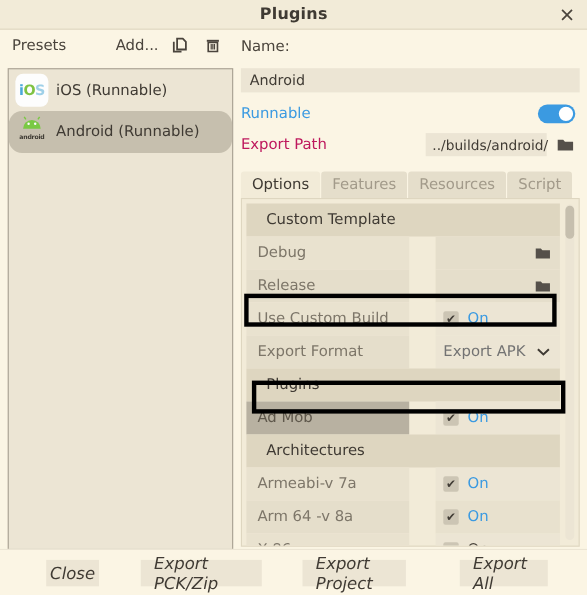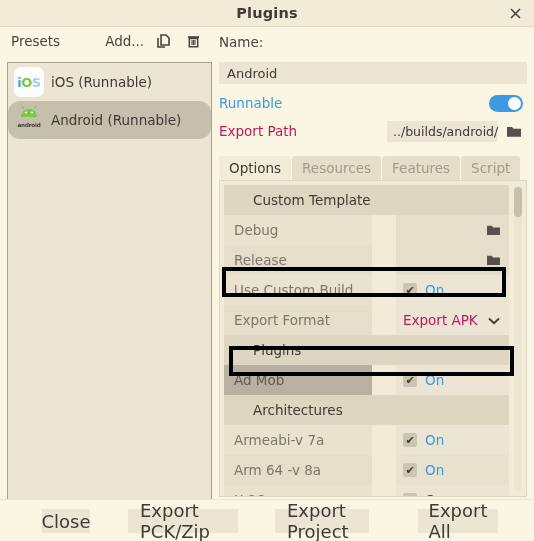--- a/index.html
+++ b/index.html
@@ -77,53 +77,53 @@
   
   .optbox{
     position:relative;background:#f2ebd8;border:1px solid #ded6c0;box-sizing:border-box;
     height:317px;overflow:hidden;padding:4px 4px 0 4px;
   }
   .scrolltrack{position:absolute;right:4px;top:5px;width:8px;bottom:5px;background:#ece5d4;border-radius:4px;}
   .scrollthumb{position:absolute;right:4px;top:6px;width:8px;height:30px;background:#c6bfae;border-radius:4px;cursor:pointer;}
   .rows{position:relative;width:285px;}
   .srow{height:30px;display:flex;align-items:center;box-sizing:border-box;}
   .srow .hdr{
-    flex:1;height:30px;display:flex;align-items:center;padding-left:29px;
+    flex:1;height:30px;display:flex;align-items:center;padding-left:18px;
     background:#ded6c0;font-size:13.5px;color:#3f3a33;box-sizing:border-box;
   }
   .prow{height:30px;display:flex;align-items:flex-start;box-sizing:border-box;gap:24px;}
   .prow .lab{
     width:148px;height:30px;display:flex;align-items:center;padding-left:10px;
     background:#e9e2cf;font-size:13.5px;color:#7d7669;box-sizing:border-box;
   }
   .prow.alt .lab{background:#e5decb;}
   .prow .lab.dark{background:#b8b1a1;color:#5f584c;}
   .prow .val{
     flex:1;height:30px;display:flex;align-items:center;padding-left:7px;
     background:#ece5d4;box-sizing:border-box;
   }
   .prow.alt .val{background:#e8e1ce;}
   .prow .val.empty{background:#e5decb;}
   .cb{width:14px;height:14px;border-radius:2px;background:#ccc5b4;display:flex;align-items:center;justify-content:center;margin-right:8px;cursor:pointer;}
   .cb.on{color:#3f3a33;font-size:11px;line-height:1;}
   .on-text{color:#3b9ae1;font-size:13.5px;}
   .on-text.off{color:#4a443c;}
   .selwrap{flex:1;height:30px;display:flex;align-items:center;justify-content:space-between;padding:0 9px 0 7px;background:#ece5d4;box-sizing:border-box;cursor:pointer;}
-  .selwrap span.v{font-size:13.5px;color:#be185d;}
+  .selwrap span.v{font-size:13.5px;color:#737373;}
   .fbtn{width:26px;height:22px;display:flex;align-items:center;justify-content:center;cursor:pointer;margin-left:auto;margin-right:3px;}
   
   .hl{position:absolute;border:4px solid #000;box-sizing:border-box;pointer-events:none;}
   #hl1{left:222px;top:267px;width:284px;height:30px;}
   #hl2{left:229px;top:346px;width:285px;height:30px;}
   
   .bottombar{position:absolute;left:0;bottom:0;width:534px;height:41px;background:#fbf5e4;border-top:1px solid #ece5d4;}
   .btn{
     position:absolute;top:9px;height:24px;background:#ece5d4;
     display:flex;align-items:center;justify-content:center;
-    font-size:18px;color:#3f3a33;cursor:pointer;padding:0 12px;box-sizing:border-box;
+    font-size:15px;color:#3f3a33;cursor:pointer;padding:0 12px;box-sizing:border-box;font-style:italic;
   }
 </style>
 </head>
 <body>
 
 <div class="titlebar">
   <div class="ttl">Plugins</div>
   <div class="closebtn">
     <svg width="11" height="11" viewBox="0 0 11 11">
         <path d="M1 1 L10 10 M10 1 L1 10" stroke="#4a443c" stroke-width="1.6" fill="none"></path>
@@ -193,22 +193,22 @@
     <div class="pathval">../builds/android/</div>
     <div class="folderbtn">
       <svg width="16" height="13" viewBox="0 0 16 13">
           <path d="M1 2 h5 l1.6 1.8 h7.4 v8 h-14 z" fill="#55504a"></path>
         </svg>
     </div>
   </div>
 
   <div class="tabs">
     <div class="tab active">Options</div>
+    <div class="tab">Features</div>
     <div class="tab">Resources</div>
-    <div class="tab">Features</div>
     <div class="tab">Script</div>
   </div>
 
   <div class="optbox">
     <div class="scrolltrack"></div>
     <div class="scrollthumb"></div>
     <div class="rows">
 
       <div class="srow">
         <div class="hdr">Custom Template</div>

